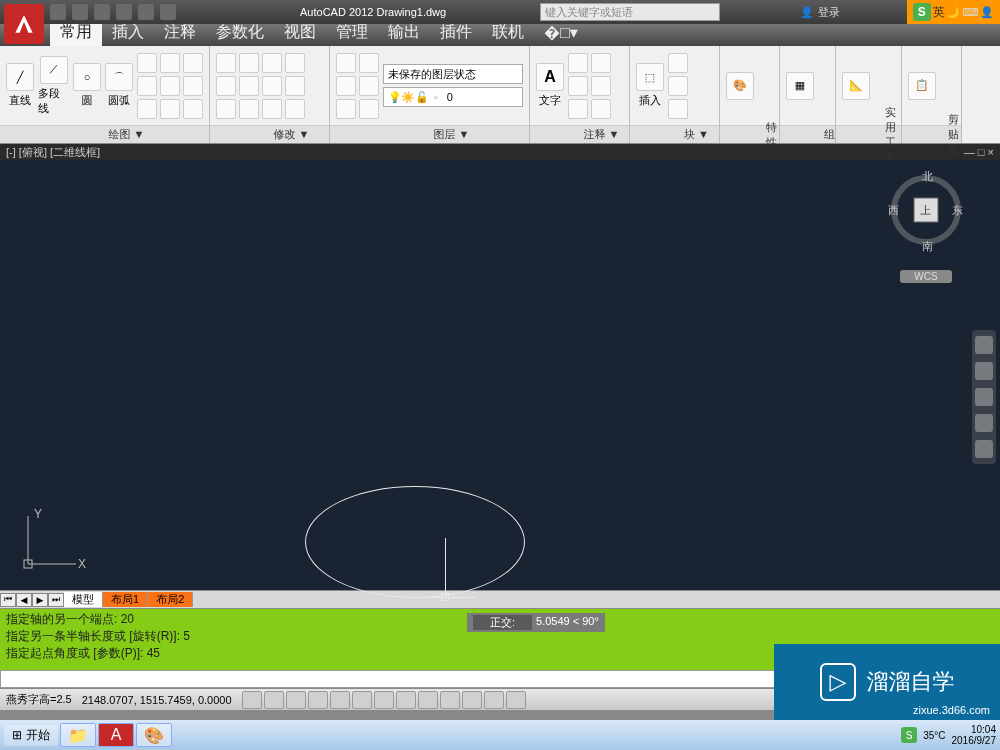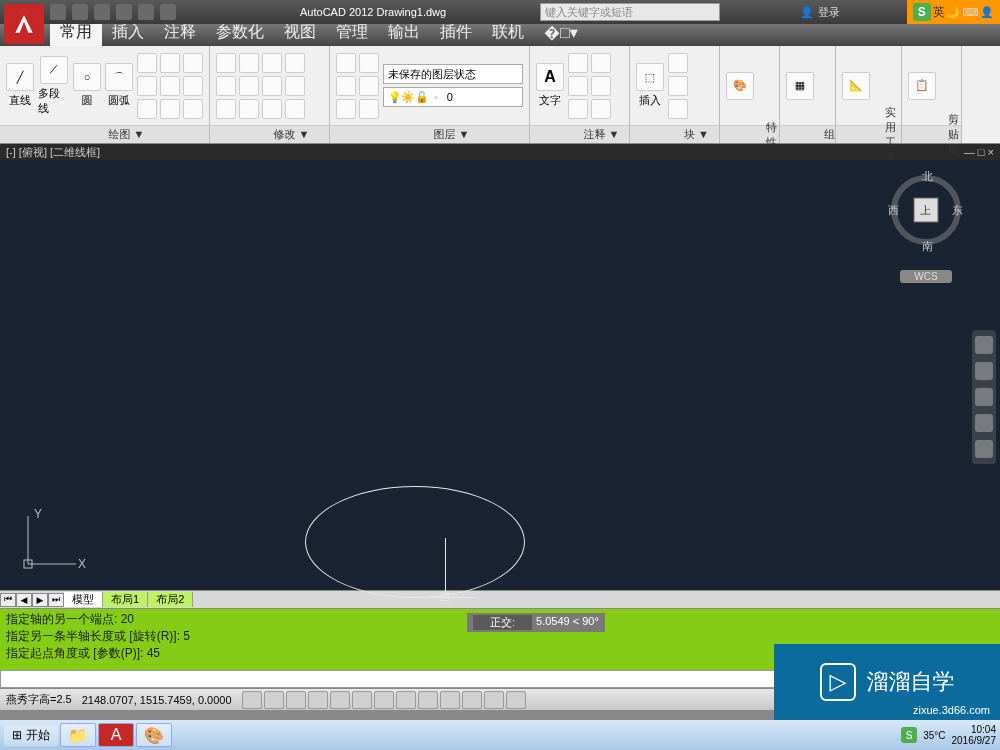--- a/index.html
+++ b/index.html
@@ -37,21 +37,21 @@
 .tooltip .tag { background: #5a5a5a; padding: 0 17px; }
 .ucs { position: absolute; left: 20px; bottom: 14px; }
 .ucs-line { stroke: #bbb; stroke-width: 1; fill: none; }
 .ucs text { fill: #bbb; font-size: 12px; }
 .viewcube { position: absolute; right: 34px; top: 10px; width: 80px; height: 90px; }
 .navbar-right { position: absolute; right: 4px; top: 170px; width: 24px; background: rgba(120,120,120,0.35); border-radius: 4px; display: flex; flex-direction: column; gap: 8px; padding: 6px 0; align-items: center; }
 .navbar-right .nbtn { width: 18px; height: 18px; background: rgba(180,180,180,0.5); border-radius: 3px; }
 .tabs-row { height: 18px; background: #d8d8d8; display: flex; align-items: center; font-size: 11px; border-top: 1px solid #888; }
 .tabs-row .nav-btns { display: flex; }
 .tabs-row .nav-btns div { width: 16px; height: 14px; border: 1px solid #888; background: #eee; display: flex; align-items: center; justify-content: center; font-size: 9px; }
-.tabs-row .tab { padding: 0 8px; border-right: 1px solid #999; background: #bef264; }
+.tabs-row .tab { padding: 0 8px; border-right: 1px solid #999; background: #f97316; }
 .tabs-row .tab.active { background: #fff; }
 .cmdline { height: 62px; background: #84cc16; border-top: 1px solid #888; font-family: SimSun, monospace; font-size: 12px; padding: 2px 6px; color: #222; overflow: hidden; }
 .cmdline .line { white-space: pre; }
 .cmd-input { height: 18px; background: #fff; border: 1px solid #999; display: flex; align-items: center; padding: 0 4px; }
 .status-bar { height: 22px; background: linear-gradient(#e8e8e8,#c8c8c8); display: flex; align-items: center; font-size: 11px; padding: 0 6px; gap: 10px; border-top: 1px solid #888; }
 .status-icons { display: flex; gap: 2px; }
 .status-icons .si { width: 20px; height: 18px; background: #d0d0d0; border: 1px solid #999; border-radius: 2px; }
 .taskbar { position: absolute; bottom: 0; left: 0; right: 0; height: 30px; background: linear-gradient(#d8e8f8,#a8c8e8); display: flex; align-items: center; padding: 0 4px; gap: 2px; }
 .start-btn { display: flex; align-items: center; gap: 4px; padding: 2px 8px; background: rgba(255,255,255,0.3); border-radius: 3px; font-size: 12px; }
 .task-item { width: 36px; height: 24px; background: rgba(255,255,255,0.4); border: 1px solid #8af; border-radius: 2px; display: flex; align-items: center; justify-content: center; }

